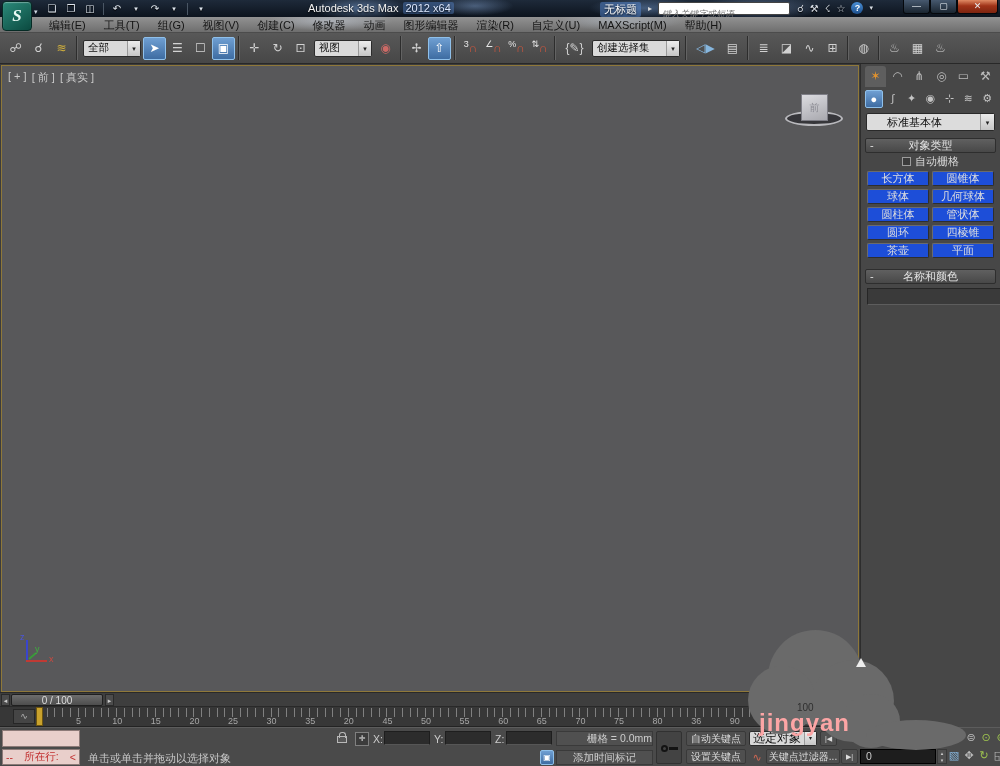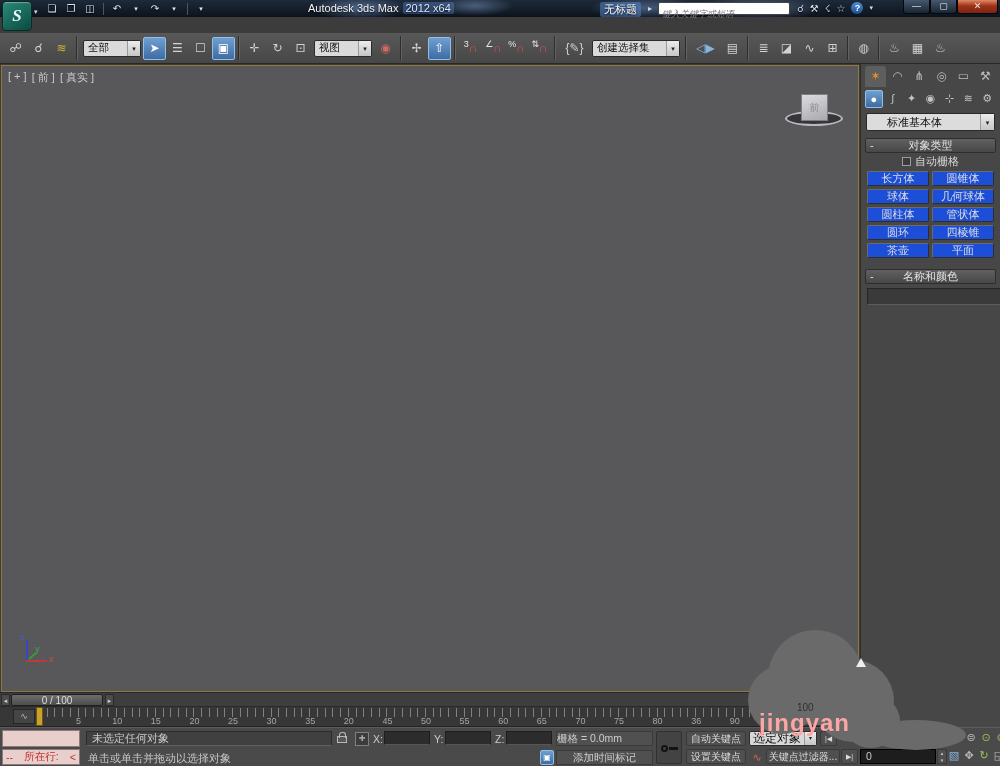--- a/index.html
+++ b/index.html
@@ -127,21 +127,21 @@
   .status-field{position:absolute;left:86px;top:3px;width:246px;height:15px;background:#404040;border:1px solid #2c2c2c;
     border-bottom-color:#606060;color:#cccccc;font-size:11px;line-height:13px;padding-left:5px}
   .prompt{position:absolute;left:88px;top:23px;color:#c8c8c8;font-size:11px}
   .lockbox{position:absolute;left:337px;top:8px;width:10px;height:7px;border:1px solid #b8b8b8;background:#585858}
   .lockbox:before{content:"";position:absolute;left:1px;top:-5px;width:5px;height:5px;border:1px solid #b8b8b8;border-bottom:none;border-radius:3px 3px 0 0}
   .absrel{position:absolute;left:355px;top:4px;width:14px;height:14px;background:#3c3c3c;border:1px solid #808080;
     color:#e0e0e0;font-size:8px;text-align:center;line-height:12px}
   .coord-label{position:absolute;top:5px;color:#cccccc;font-size:10.5px}
   .coord-field{position:absolute;top:3px;width:46px;height:14px;background:#2c2c2c;border:1px solid #1e1e1e;border-bottom-color:#565656}
   .grid-readout{position:absolute;left:556px;top:3px;width:97px;height:15px;background:#505050;border:1px solid #3a3a3a;
-    color:#cccccc;font-size:10.5px;text-align:left;line-height:13px;white-space:nowrap}
+    color:#cccccc;font-size:10.5px;text-align:right;line-height:13px;white-space:nowrap}
   .timetag-ic{position:absolute;left:540px;top:22px;width:14px;height:15px;background:linear-gradient(#6f9fd2,#3e6ca2);
     border:1px solid #8fc0ea;color:#fff;font-size:8px;text-align:center;line-height:13px;border-radius:2px}
   .timetag{position:absolute;left:556px;top:22px;width:97px;height:15px;background:#505050;border:1px solid #3a3a3a;
     color:#cccccc;font-size:10.5px;text-align:center;line-height:13px;white-space:nowrap}
   .key-btn{position:absolute;left:656px;top:3px;width:26px;height:33px;background:#434343;border:1px solid #313131;border-radius:2px}
   .keyring{position:absolute;left:4px;top:13px;width:7px;height:7px;border:2px solid #131313;border-radius:50%}
   .keystem{position:absolute;left:12px;top:15px;width:9px;height:3px;background:#131313}
   .sb-btn{position:absolute;height:15px;background:#4f4f4f;border:1px solid #393939;color:#dcdcdc;
     font-size:10px;text-align:center;line-height:13px;white-space:nowrap;border-radius:2px}
   .sb-dd{position:absolute;left:749px;top:3px;width:68px;height:15px;background:#d8d8d8;border:1px solid #2b2b2b;display:flex;border-radius:2px}
@@ -198,20 +198,34 @@
     <div class="winbtns">
       <span class="winbtn">—</span>
       <span class="winbtn">▢</span>
       <span class="winbtn close">✕</span>
     </div>
   </div>
 
   <div class="logo">S</div>
   <span class="logo-arrow">▾</span>
 
+  <div class="menubar">
+      <span class="menu-item">编辑(E)</span>
+      <span class="menu-item">工具(T)</span>
+      <span class="menu-item">组(G)</span>
+      <span class="menu-item">视图(V)</span>
+      <span class="menu-item">创建(C)</span>
+      <span class="menu-item">修改器</span>
+      <span class="menu-item">动画</span>
+      <span class="menu-item">图形编辑器</span>
+      <span class="menu-item">渲染(R)</span>
+      <span class="menu-item">自定义(U)</span>
+      <span class="menu-item">MAXScript(M)</span>
+      <span class="menu-item">帮助(H)</span>
+    </div>
 
   <div class="toolbar">
       <span class="tb-btn">☍</span>
       <span class="tb-btn">☌</span>
       <span class="tb-btn" style="color: rgb(212, 178, 60);">≋</span>
       <span class="tb-sep"></span>
       <span class="tb-dd" style="width: 58px;">
         <span class="tb-dd-v">全部</span>
         <span class="tb-dd-a">▾</span>
       </span>
@@ -367,21 +381,20 @@
 
   <div class="statusbar">
     <div class="listener1">
       <input style="">
     </div>
     <div class="listener2">
       <span>--</span>
       <span>所在行:</span>
       <span>&lt;</span>
     </div>
-    <div class="status-field">未选定任何对象</div>
     <div class="prompt">单击或单击并拖动以选择对象</div>
     <span class="lockbox"></span>
     <span class="absrel">✛</span>
     <span class="coord-label" style="left:373px">X:</span>
     <span class="coord-field" style="left:384px"></span>
     <span class="coord-label" style="left:434px">Y:</span>
     <span class="coord-field" style="left:445px"></span>
     <span class="coord-label" style="left:495px">Z:</span>
     <span class="coord-field" style="left:506px"></span>
     <div class="grid-readout">栅格 = 0.0mm</div>

